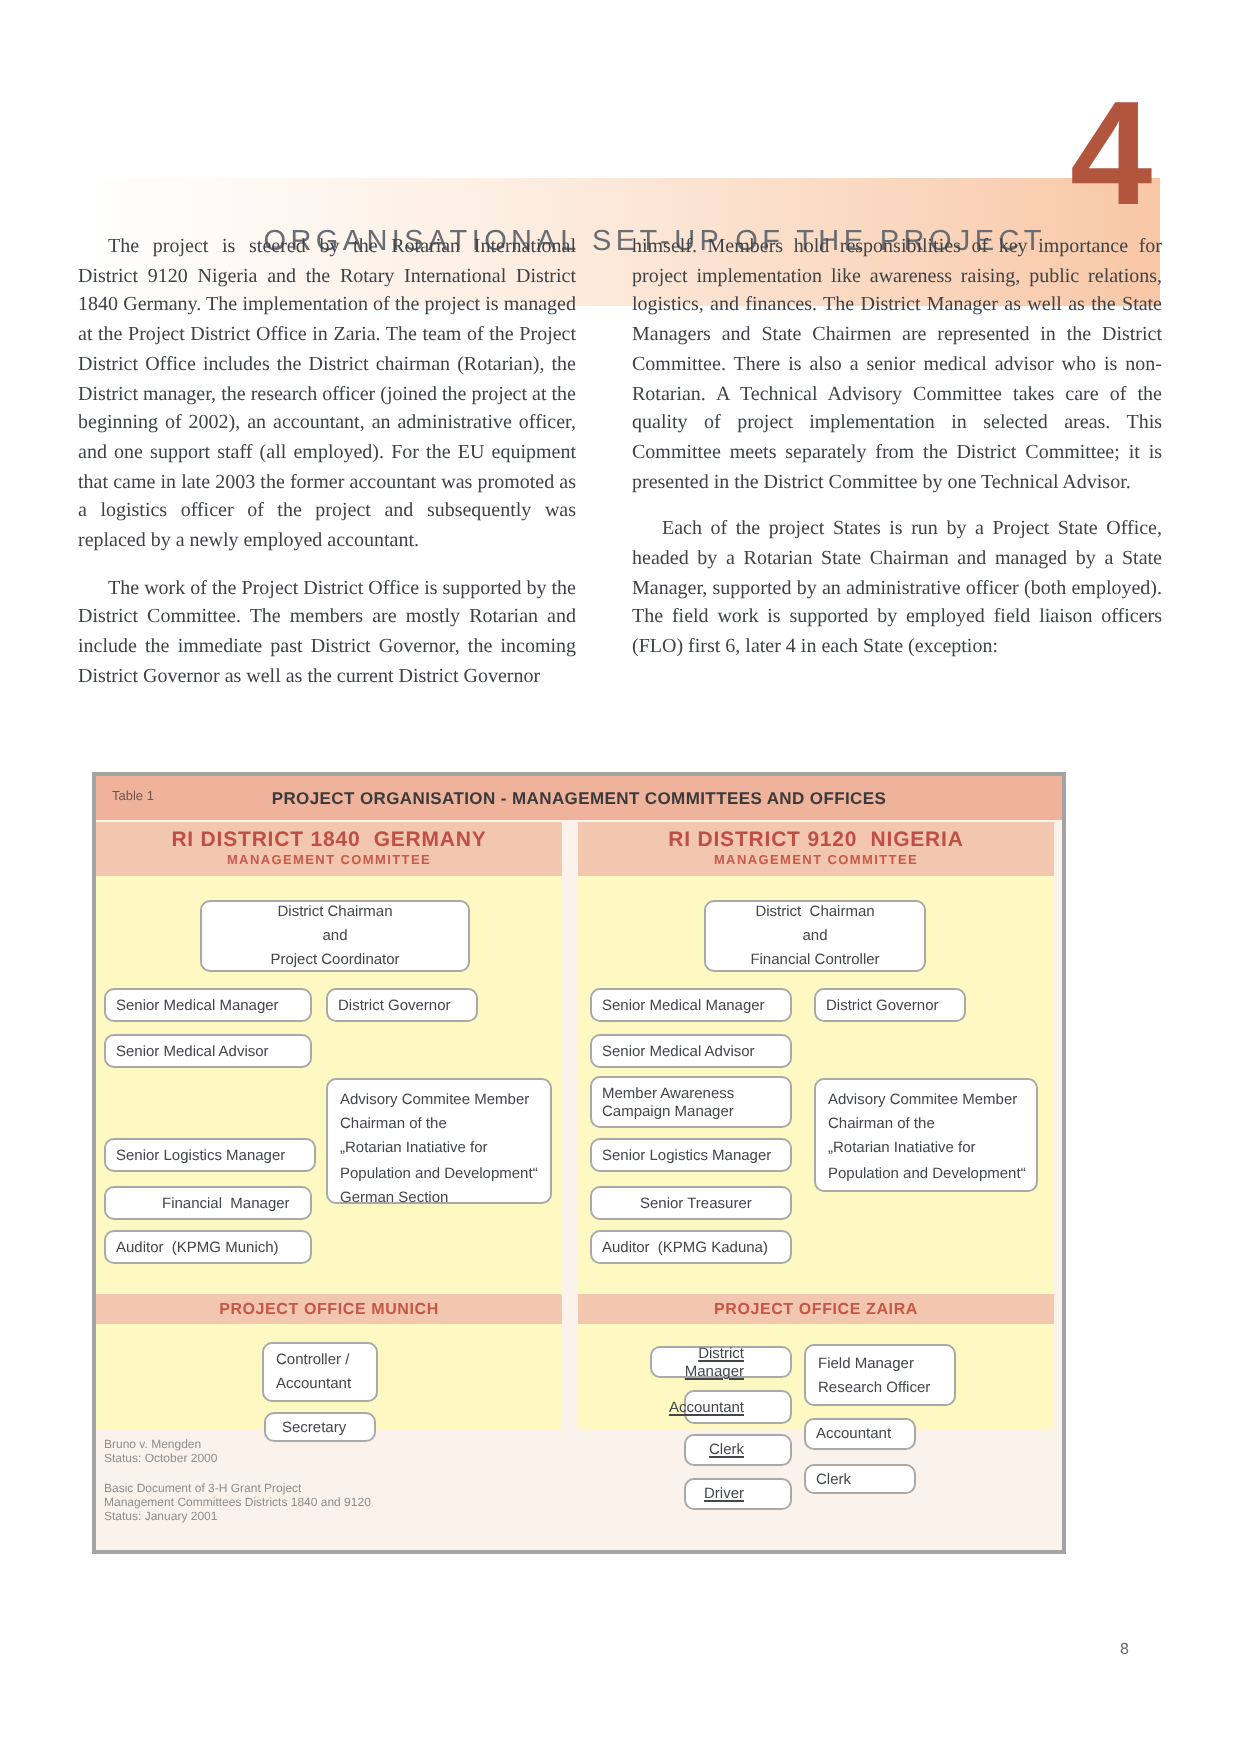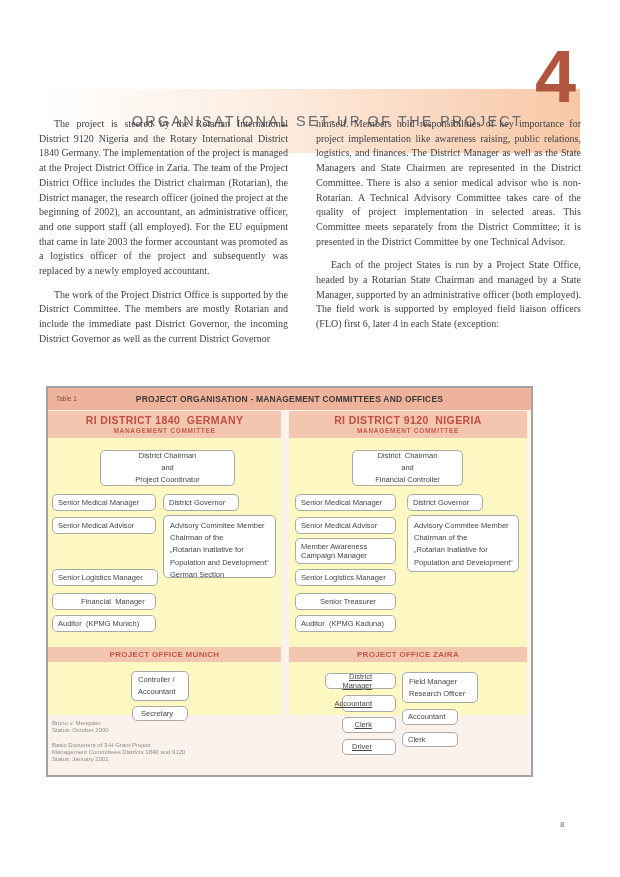--- a/index.html
+++ b/index.html
@@ -61,21 +61,21 @@
   }
 
   .obox {
     position:absolute; background:#ffffff; border:1px solid #a9a9a9; border-radius:5px;
     box-sizing:border-box; font-size:7.5px; line-height:9.5px; color:#43464b;
     display:flex; align-items:center; white-space:pre-line;
   }
   .obox.l { padding-left:5px; text-align:left; }
   .obox.r { justify-content:flex-end; padding-right:23px; text-align:right;text-decoration:underline; }
   .obox.c { justify-content:center; text-align:center; line-height:12px; }
-  .obox.adv { align-items:flex-start; padding:4px 4px 4px 6px; line-height:12.2px; display:block; }
+  .obox.adv { align-items:flex-start; padding:4px 4px 4px 6px; line-height:12.2px; display:block;margin-top:24px; }
   .obox.two { line-height:12px; padding-left:6px; }
 
   .notes {
     position:absolute; left:4px; top:309px; width:200px;
     font-size:6px; line-height:7.2px; color:#8d8d8d; white-space:pre-line;
   }
 
   .page-num { position:absolute; left:560px; top:820px; font-size:8px; color:#666a6e; }
 </style>
 </head>

